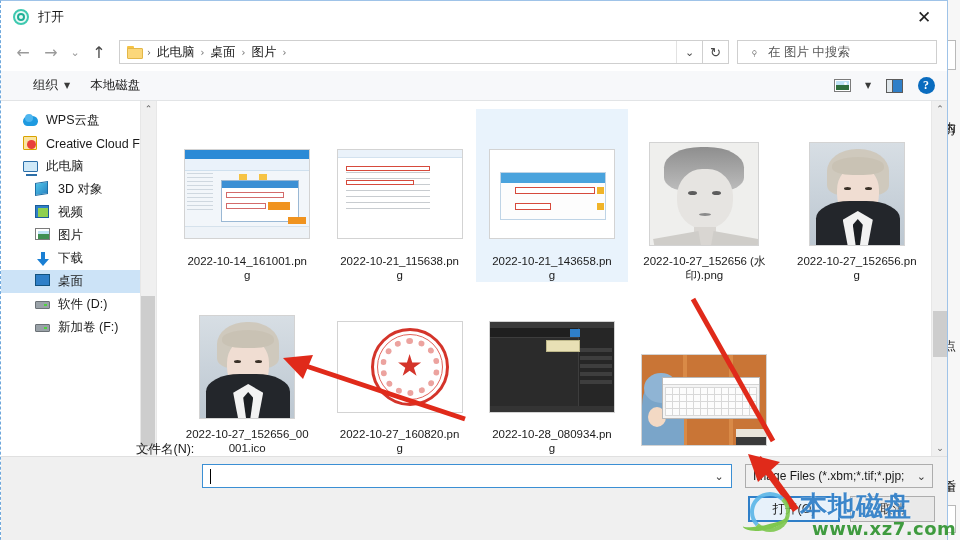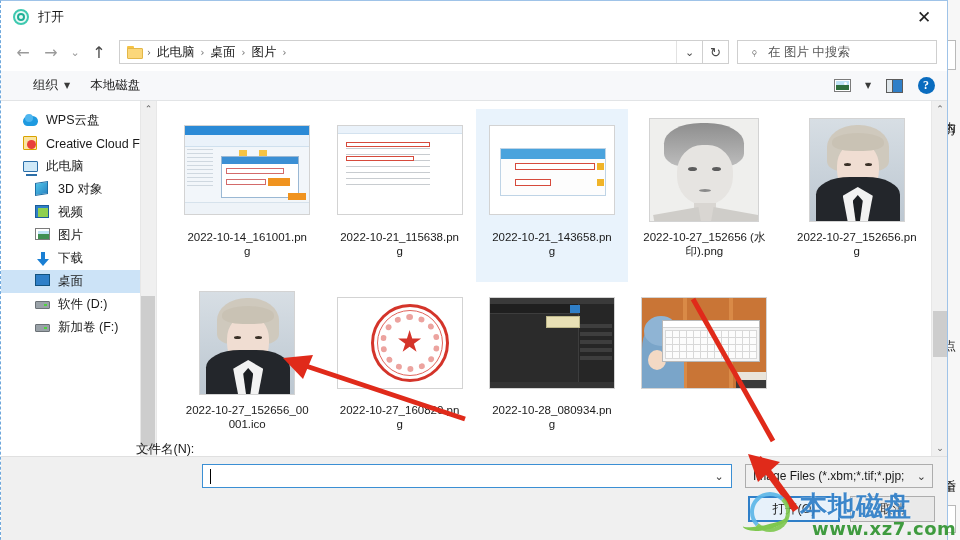--- a/index.html
+++ b/index.html
@@ -220,21 +220,21 @@
   #filelist {
     flex:1; background:#ffffff; position:relative; overflow:hidden;
     border-left:1px solid #e8e8e8;
   }
   #grid {
     display:grid; grid-template-columns: repeat(5, 1fr);
     padding: 8px 14px 0 14px; gap: 0;
   }
   .cell {
     height: 173px; display:flex; flex-direction:column; align-items:center;
-    padding-top: 6px; position:relative;
+    padding-top: 6px; position:relative;justify-content:flex-end;
   }
   .cell.selected { background:#e9f3fc; }
   .thumb-wrap {
     width: 100%; height: 110px; display:flex; align-items:center; justify-content:center;
   }
   .thumb {
     max-width: 128px; max-height: 104px; border:1px solid #d3d3d3; background:#fff;
     position:relative; overflow:hidden;
   }
   .fname {

